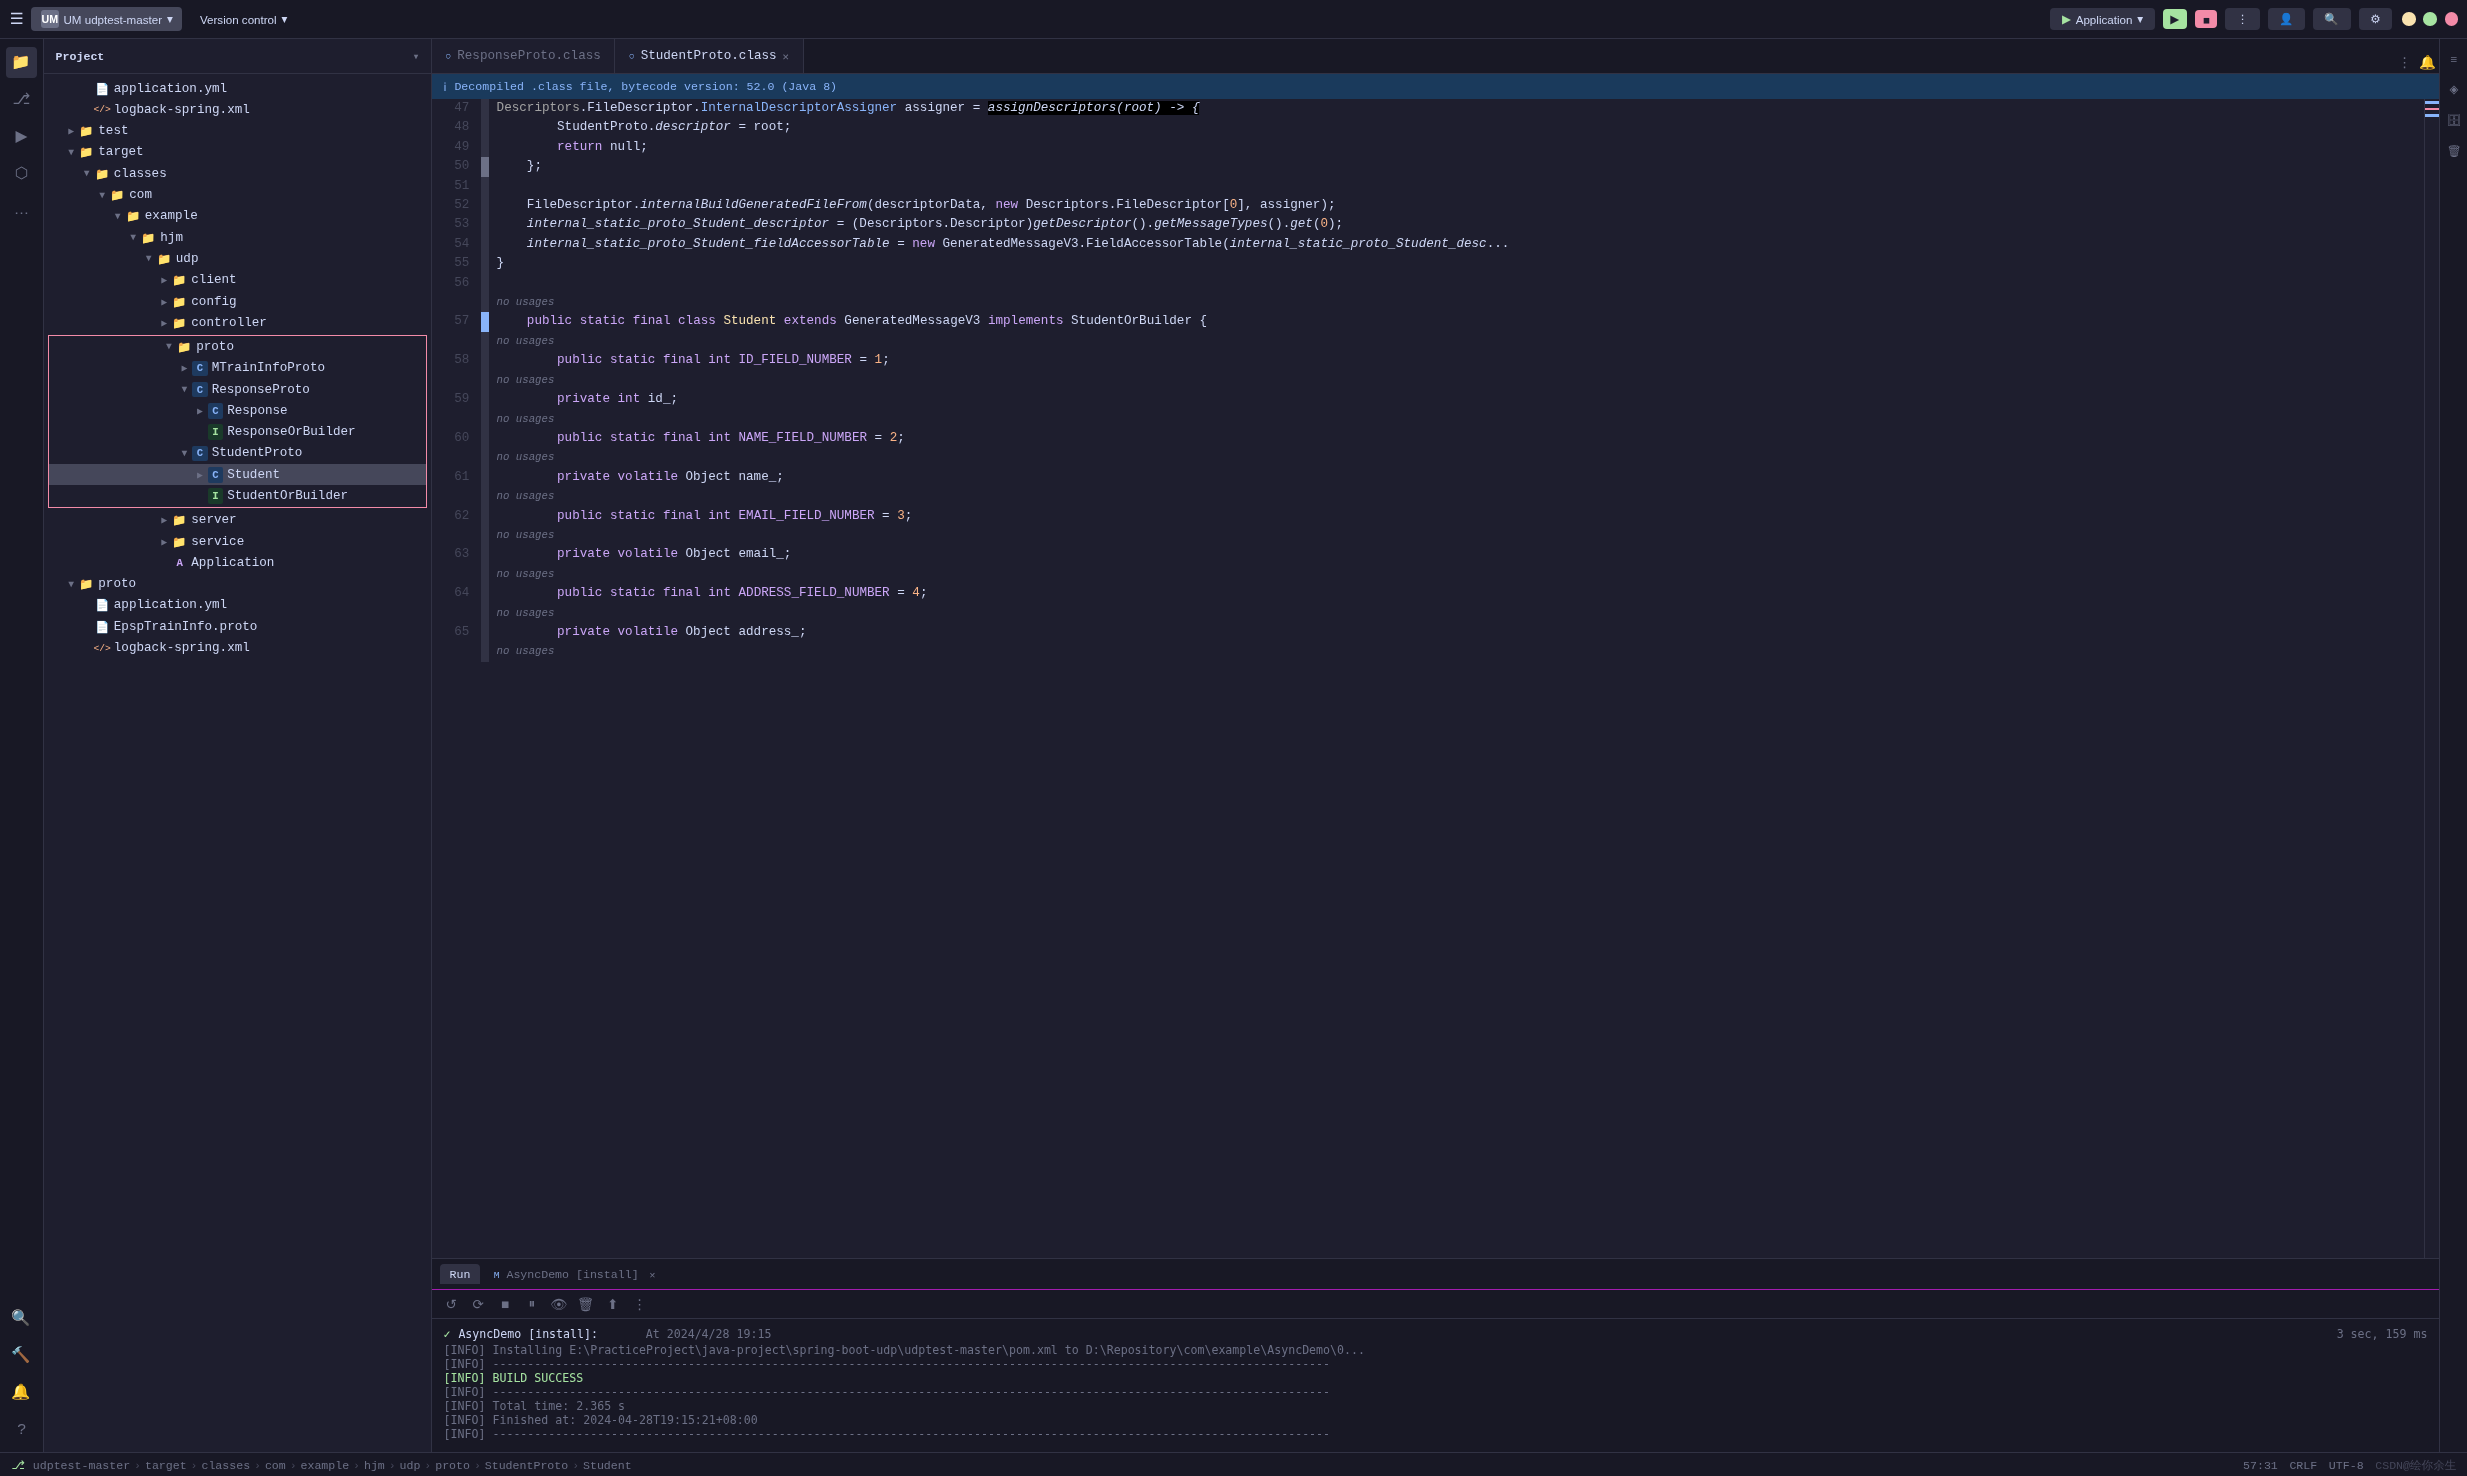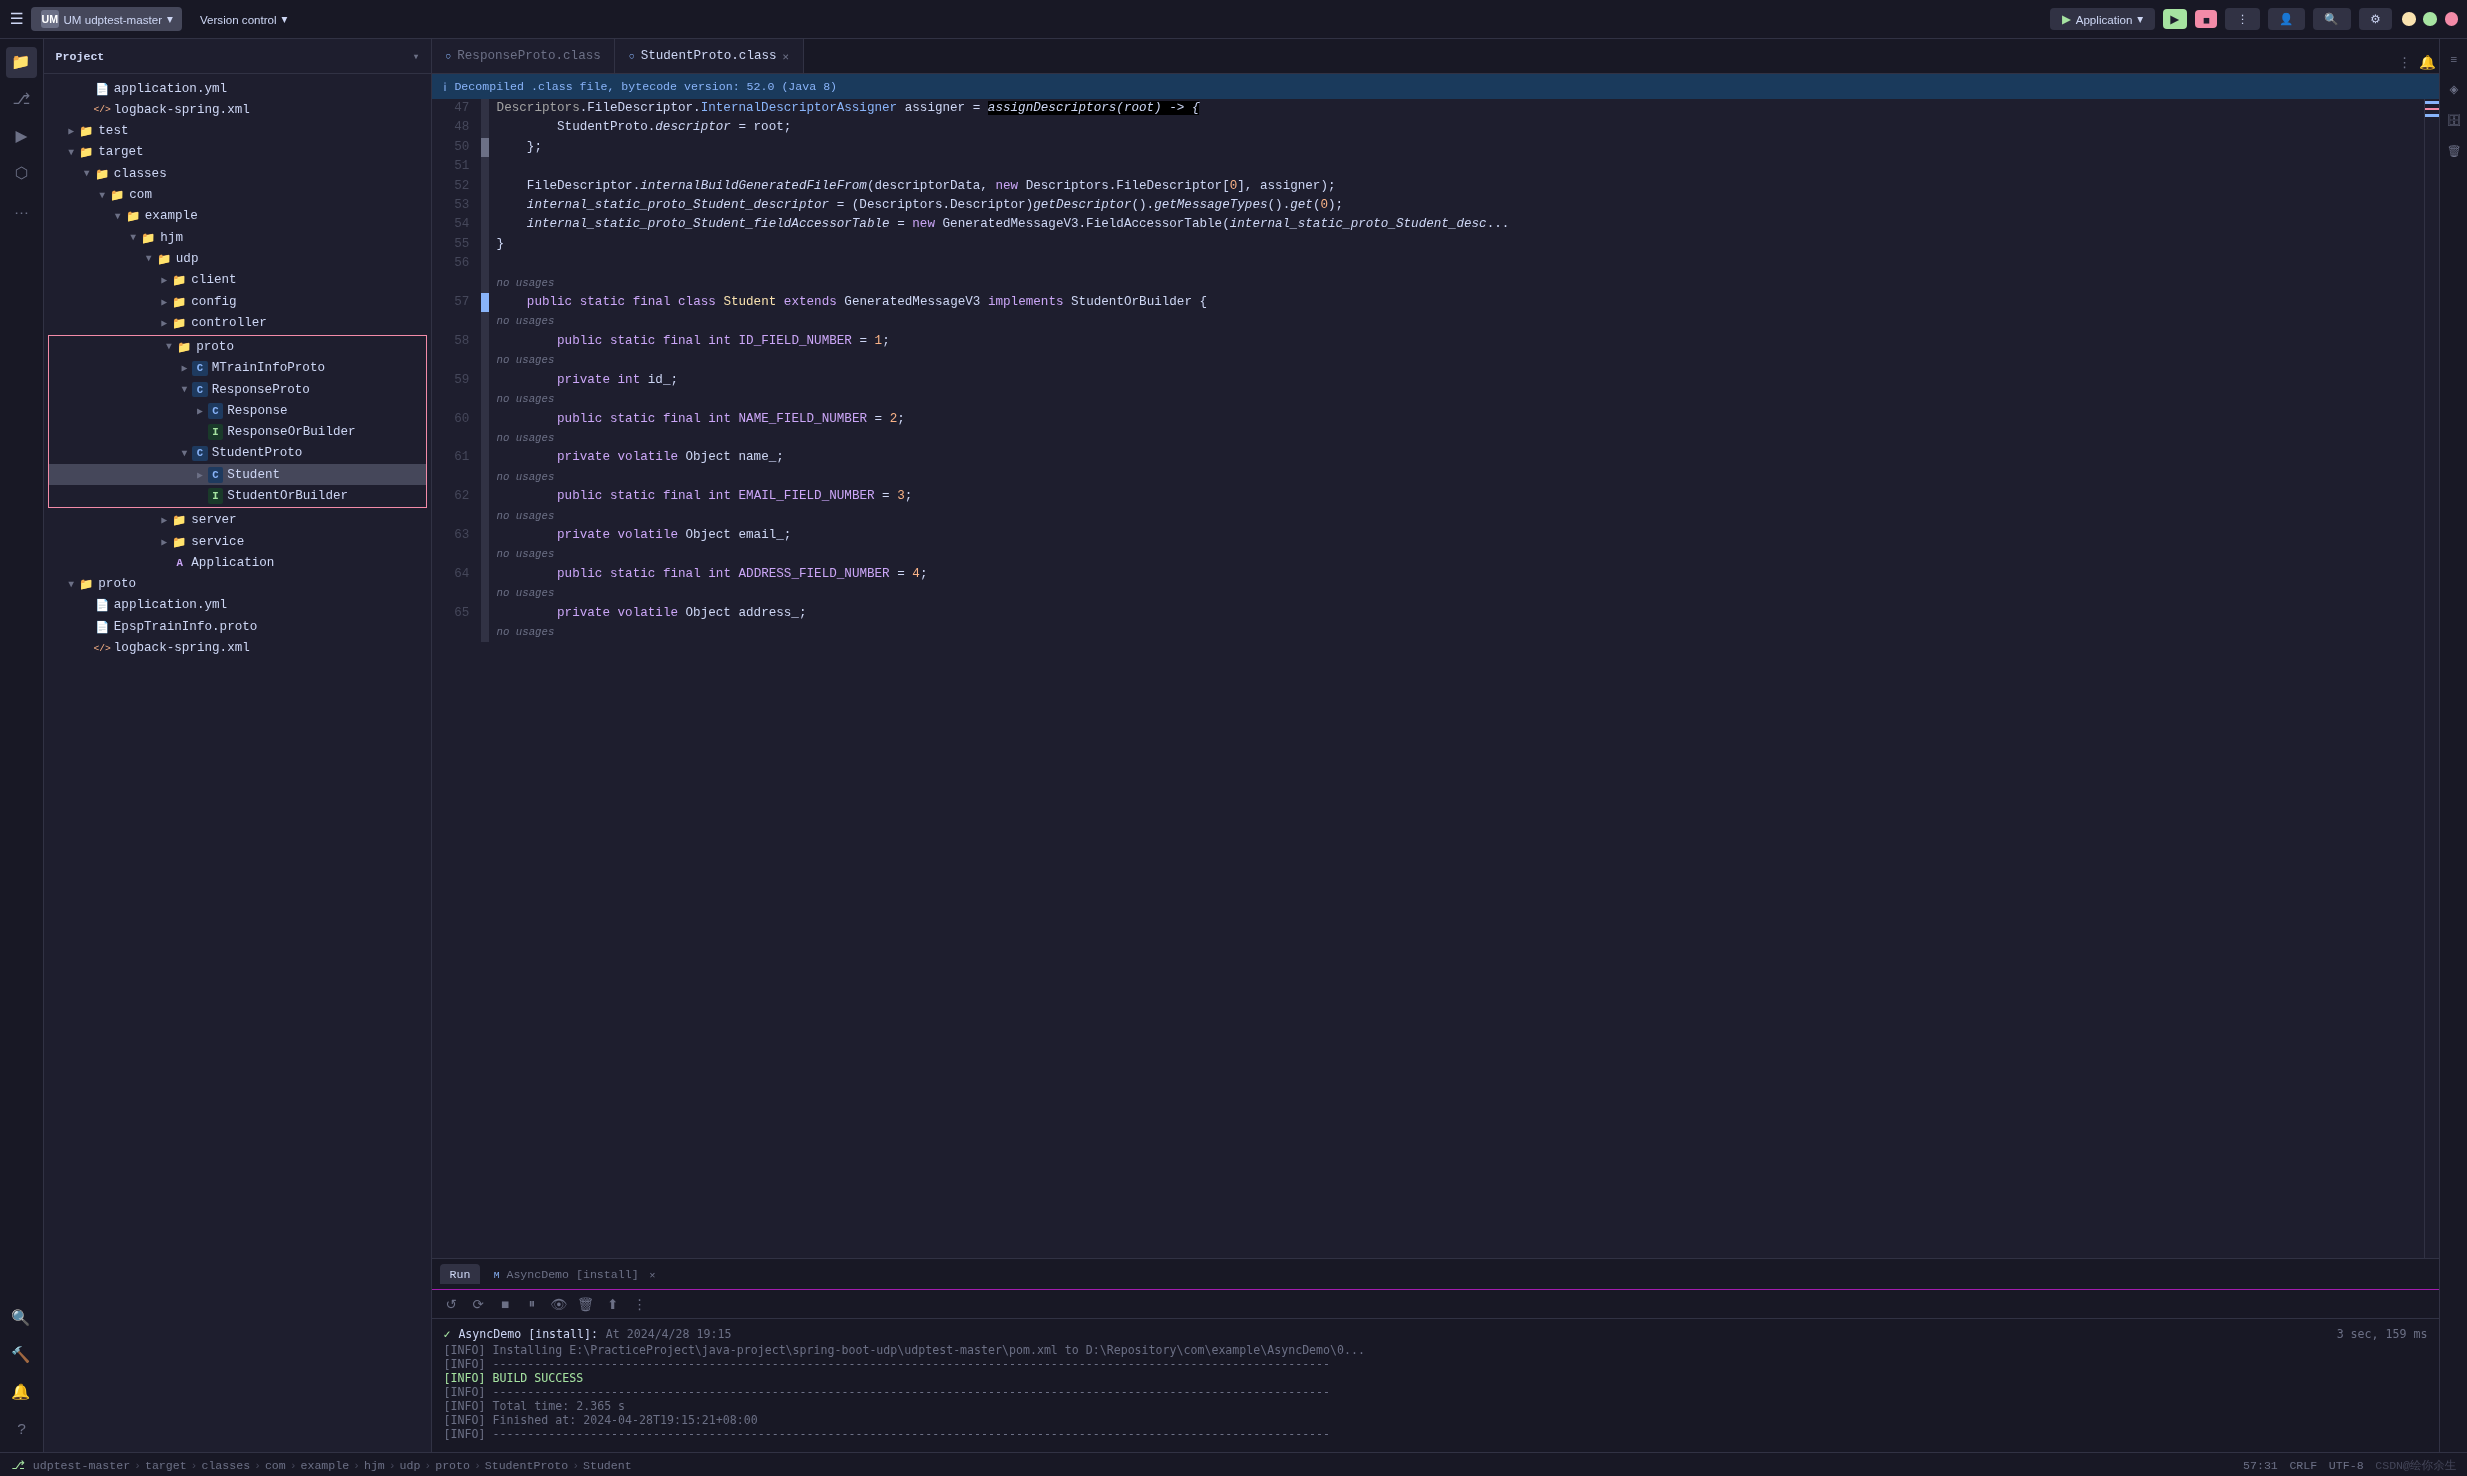--- a/index.html
+++ b/index.html
@@ -816,20 +816,25 @@
           <tbody>
               <tr>
             <td class="line-number">47</td>
             <td class="ln-indicator"></td>
             <td class="code-line"><span class="tp">Descriptors</span>.FileDescriptor.<span class="fn">InternalDescriptorAssigner</span> assigner = <span style="background:#000000;font-style:italic;">assignDescriptors(root) -&gt; {</span></td>
           </tr>
           <tr>
             <td class="line-number">48</td>
             <td class="ln-indicator"></td>
             <td class="code-line">        StudentProto.<span style="font-style:italic;">descriptor</span> = root;</td>
+          </tr>
+          <tr>
+            <td class="line-number">49</td>
+            <td class="ln-indicator"></td>
+            <td class="code-line">        <span class="kw">return</span> null;</td>
           </tr>
           <tr>
             <td class="line-number">50</td>
             <td class="ln-indicator" style="background:#6c7086;width:7.8px;"></td>
             <td class="code-line">    };</td>
           </tr>
           <tr>
             <td class="line-number">51</td>
             <td class="ln-indicator"></td>
             <td class="code-line"></td>
@@ -999,21 +1004,21 @@
           <span>⬆</span>
         </button>
         <button class="tool-btn">
           <span>⋮</span>
         </button>
       </div>
       <div class="bottom-content">
         <div class="status-row">
           <span class="status-success">✓</span>
           <span style="color:#cdd6f4;">AsyncDemo [install]:</span>
-          <span style="color:#6c7086;">At 2024/4/28 19:15</span>
+          <span style="color:#6c7086;margin-left:40px;">At 2024/4/28 19:15</span>
           <span style="flex:1"></span>
           <span style="color:#6c7086;">3 sec, 159 ms</span>
         </div>
         <div class="build-info">[INFO]  Installing E:\PracticeProject\java-project\spring-boot-udp\udptest-master\pom.xml to D:\Repository\com\example\AsyncDemo\0...</div>
         <div class="build-info">[INFO] ------------------------------------------------------------------------------------------------------------------------</div>
         <div class="build-success">[INFO] BUILD SUCCESS</div>
         <div class="build-info">[INFO] ------------------------------------------------------------------------------------------------------------------------</div>
         <div class="build-info">[INFO] Total time:  2.365 s</div>
         <div class="build-info">[INFO] Finished at: 2024-04-28T19:15:21+08:00</div>
         <div class="build-info">[INFO] ------------------------------------------------------------------------------------------------------------------------</div>

